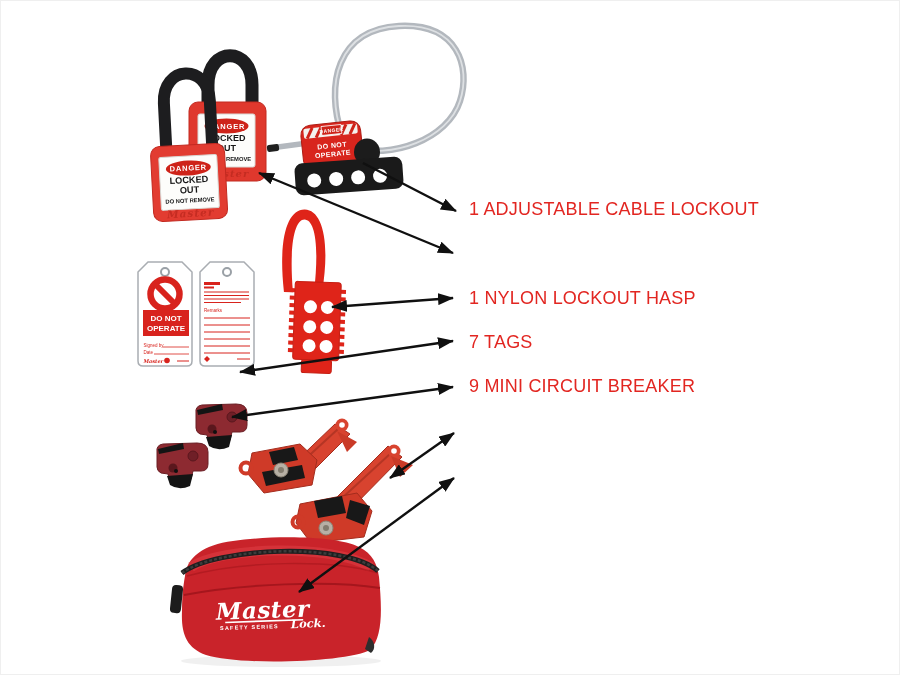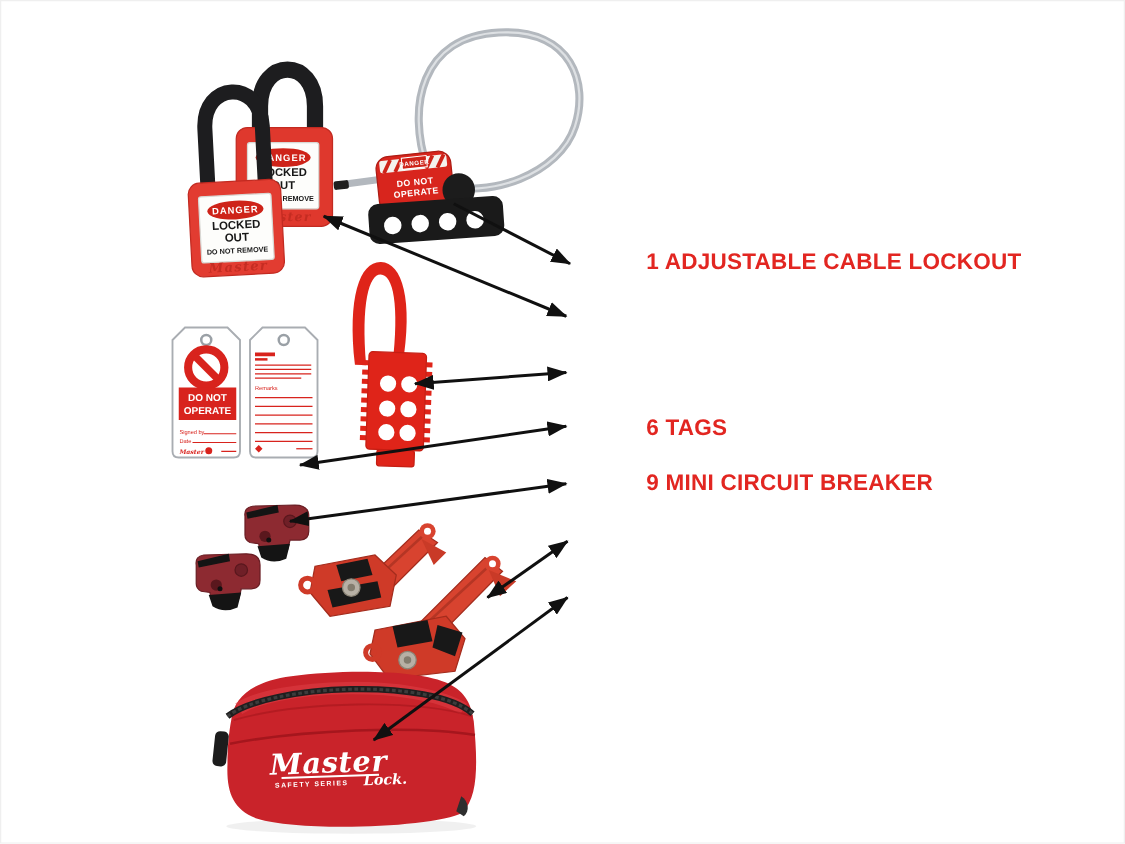--- a/index.html
+++ b/index.html
@@ -3,24 +3,23 @@
 <meta charset="utf-8">
 <style>
   html,body{margin:0;padding:0;background:#fff;}
   .canvas{
     position:relative;width:900px;height:675px;background:#ffffff;
     border:1px solid #efefef;box-sizing:border-box;overflow:hidden;
     font-family:"Liberation Sans",sans-serif;
   }
   .canvas svg{position:absolute;left:0;top:0;}
   .callout{
-    position:absolute;left:468px;font-size:18px;font-weight:700;
+    position:absolute;left:468px;font-size:18px;font-weight:400;
     color:#e22621;letter-spacing:.2px;white-space:nowrap;line-height:22px;
     font-family:"Liberation Sans",sans-serif;
-    margin-left:48px;
   }
   svg text{font-family:"Liberation Sans",sans-serif;}
   .serif-brand{font-family:"DejaVu Serif",serif;font-style:italic;font-weight:bold;}
 </style>
 </head>
 <body>
 
 <div class="canvas">
   <svg width="900" height="675" viewBox="0 0 900 675">
     <defs>
@@ -198,15 +197,16 @@
       <line x1="258" y1="172" x2="452" y2="252" marker-start="url(#ah)" marker-end="url(#ah)"></line>
       <line x1="331" y1="306" x2="452" y2="297" marker-start="url(#ah)" marker-end="url(#ah)"></line>
       <line x1="239" y1="371" x2="452" y2="340" marker-start="url(#ah)" marker-end="url(#ah)"></line>
       <line x1="231" y1="416" x2="452" y2="386" marker-start="url(#ah)" marker-end="url(#ah)"></line>
       <line x1="389" y1="477" x2="453" y2="432" marker-start="url(#ah)" marker-end="url(#ah)"></line>
       <line x1="298" y1="591" x2="453" y2="477" marker-start="url(#ah)" marker-end="url(#ah)"></line>
     </g>
   </svg>
 
   <div class="callout" style="top:197px">1 ADJUSTABLE CABLE LOCKOUT</div>
-  <div class="callout" style="top:330px">6 TAGS</div>
+  <div class="callout" style="top:286px">1 NYLON LOCKOUT HASP</div>
+  <div class="callout" style="top:330px">7 TAGS</div>
   <div class="callout" style="top:374px">9 MINI CIRCUIT BREAKER</div>
 </div>
 
 </body></html>

